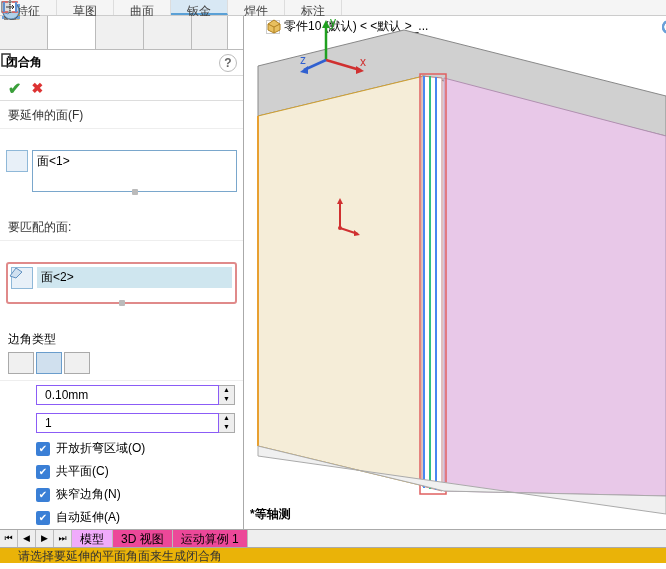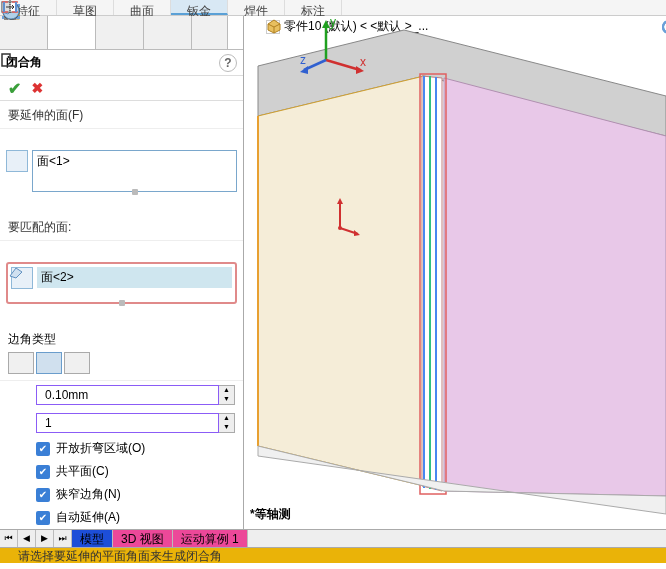--- a/index.html
+++ b/index.html
@@ -54,21 +54,21 @@
 .iso-box { position:absolute; inset:0; }
 svg { position:absolute; inset:0; }
 
 .axis-small { position:absolute; left:88px; top:180px; }
 .axis-big { position:absolute; left:56px; bottom:40px; }
 .view-label { position:absolute; left:6px; bottom:6px; font-weight:bold; }
 
 .bottom-tabs { height:18px; display:flex; border-top:1px solid #aaa; background:#eee; }
 .bottom-tabs .nav { width:18px; border-right:1px solid #bbb; text-align:center; font-size:9px; line-height:16px; }
 .bottom-tabs .btab { padding:0 8px; border-right:1px solid #bbb; line-height:18px; background:#ec4899; }
-.bottom-tabs .btab.active { background:#1d4ed8; }
+.bottom-tabs .btab.active { background:#f0abfc; }
 
 .status { height:16px; border-top:1px solid #aaa; background:#eab308; padding:0 18px; line-height:16px; color:#333; }
 </style>
 </head>
 <body>
 
 <div class="menubar">
   <div class="tab">特征</div>
   <div class="tab">草图</div>
   <div class="tab">曲面</div>

